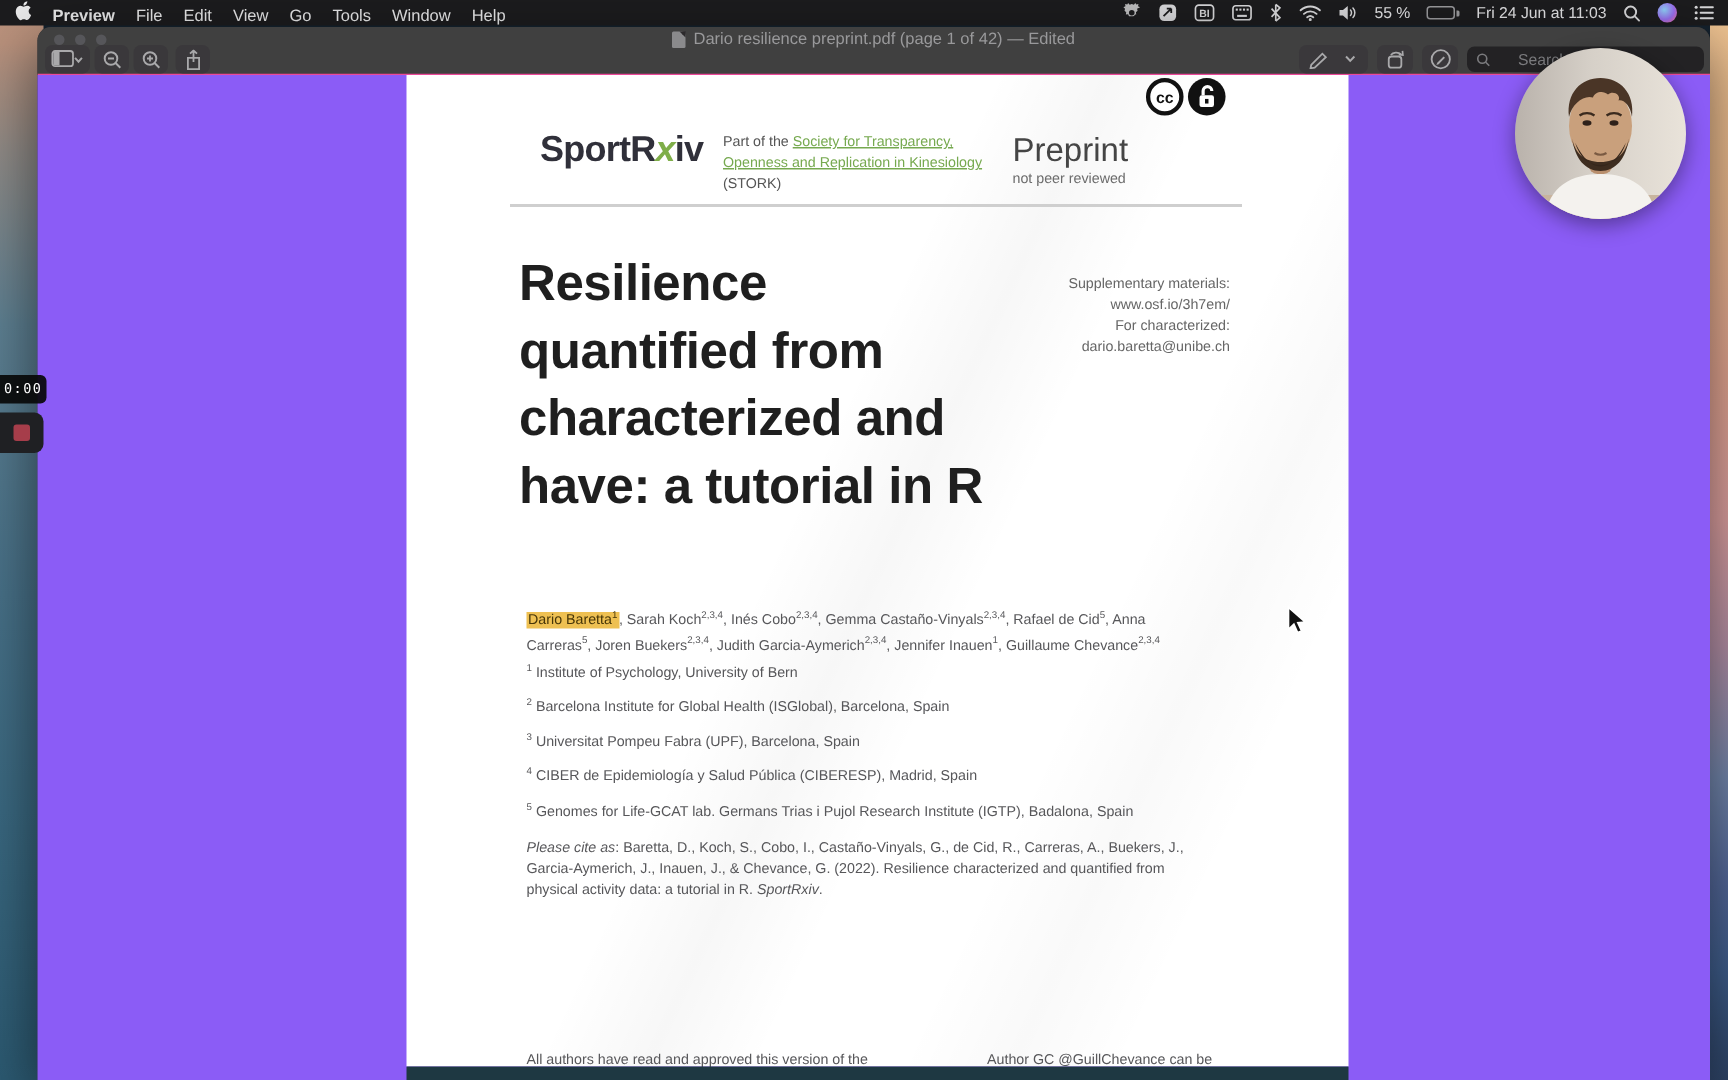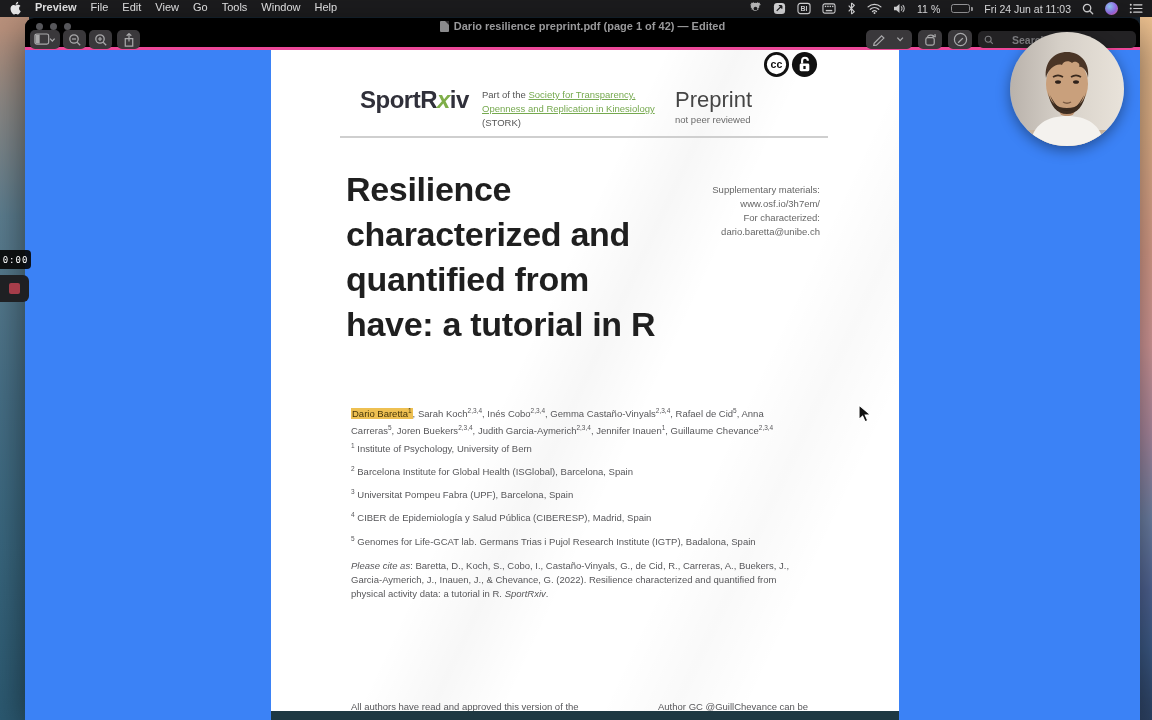--- a/index.html
+++ b/index.html
@@ -8,51 +8,51 @@
 
   
   .wall-left { position:absolute; left:0; top:0; width:29px; height:720px;
     background:linear-gradient(#bb927c 0%, #b9917c 4%, #8f8a86 14%, #5d7f91 30%, #477087 55%, #3a6880 75%, #2c5a72 100%); }
   .wall-right { position:absolute; right:0; top:0; width:12px; height:720px;
     background:linear-gradient(#f0c592 0%, #eab88d 18%, #e2a490 35%, #dc9f9f 48%, #b38fa6 60%, #7387ad 72%, #53689a 82%, #3f5e8c 90%, #2e4467 100%); }
 
   
   .menubar { position:absolute; left:0; top:0; width:1152px; height:17px; background:#1c1c1e;
     display:flex; align-items:center; justify-content:space-between; padding:0 9px; color:#e9e9ea; font-size:11px; }
-  .mb-left { display:flex; align-items:flex-start; gap:14px; }
+  .mb-left { display:flex; align-items:flex-end; gap:14px; }
   .mb-item { cursor:default; }
   .mb-item.bold { font-weight:700; }
   .mb-right { display:flex; align-items:center; gap:11px; font-size:10.5px; color:#e4e4e6; }
   .mb-right svg { display:block; }
   .batt { display:inline-flex; align-items:center; gap:1px; }
   .batt-body { width:19px; height:9px; border:1px solid #9b9b9e; border-radius:2.5px; padding:1px; }
   .batt-fill { height:100%; width:72%; background:#e9e9ea; border-radius:1px; }
   .batt-nub { width:2px; height:4px; background:#9b9b9e; border-radius:0 1px 1px 0; }
   .siri-dot { width:13px; height:13px; border-radius:50%;
     background:radial-gradient(circle at 35% 35%, #8fd0f8, #9a6ff0 55%, #e86aa6 90%); }
 
   
   .window { position:absolute; left:25px; top:18px; width:1115px; height:702px;
     background:#2b2b2d; border-radius:9px 9px 0 0; box-shadow:0 12px 40px rgba(0,0,0,.55); }
-  .titlebar { position:absolute; left:0; top:0; right:0; height:32px; background:#000000;
-    border-radius:9px 9px 0 0; border-bottom:3px solid #ec4899;font-weight:bold; }
+  .titlebar { position:absolute; left:0; top:0; right:0; height:32px; background:#404040;
+    border-radius:9px 9px 0 0; border-bottom:1px solid #ec4899; }
   .lights { position:absolute; left:11px; top:5px; display:flex; gap:7px; }
   .light { width:7px; height:7px; border-radius:50%; background:#56565a; }
   .win-title { position:absolute; left:0; right:0; top:2px; text-align:center; font-size:11px; color:#99999b;
     display:flex; align-items:center; justify-content:center; gap:5px; }
   .doc-glyph { width:9px; height:11px; background:#8a8a8c; border-radius:1px; position:relative; display:inline-block; }
   .doc-glyph:before { content:""; position:absolute; right:0; top:0; border:2px solid #2c2a2c; border-left-color:transparent; border-bottom-color:transparent; }
   .tbtn { position:absolute; top:12px; height:19px; background:#3a383b; border-radius:5px;
     display:flex; align-items:center; justify-content:center; color:#a9a9ab; }
   .tbtn svg { display:block; }
   .search-field { position:absolute; top:13px; left:953px; width:158px; height:17px; background:#232224;
     border-radius:5px; display:flex; align-items:center; padding:0 6px; gap:18px; color:#7b7b7e; font-size:10.5px; }
 
   
-  .content { position:absolute; left:0; top:32px; right:0; bottom:0; background:#3b82f6; overflow:hidden; }
+  .content { position:absolute; left:0; top:32px; right:0; bottom:0; background:#8b5cf6; overflow:hidden; }
   .page { position:absolute; left:246px; top:0; width:628px; height:661px; background:#ffffff;
     background-image:linear-gradient(115deg, rgba(0,0,0,0) 42%, rgba(0,0,0,.03) 50%, rgba(0,0,0,0) 58%),
                      linear-gradient(115deg, rgba(0,0,0,0) 68%, rgba(0,0,0,.025) 76%, rgba(0,0,0,0) 84%); }
   .page-band { position:absolute; left:246px; top:661px; width:628px; height:9px; background:#1e3842; }
 
   .badges { position:absolute; left:492px; top:1px; display:flex; gap:1px; }
   .brand { position:absolute; left:89px; top:36px; font-size:24px; font-weight:700; color:#30303a; letter-spacing:-0.5px; }
   .brand .green-x { color:#7fae49; font-style:italic; }
   .partof { position:absolute; left:211px; top:38px; width:178px; font-size:9.5px; line-height:14px; color:#555; }
   .partof a { color:#76a94f; text-decoration:underline; }
@@ -145,21 +145,21 @@
             <path d="M1 4.2C5 .5 11 .5 15 4.2M3.4 6.8c2.7-2.4 6.5-2.4 9.2 0M5.8 9.3c1.3-1.1 3.1-1.1 4.4 0" stroke="#d9d9db" stroke-width="1.4" fill="none" stroke-linecap="round"></path>
             <circle cx="8" cy="11" r="1.1" fill="#d9d9db"></circle>
           </svg>
       </span>
       <span>
         <svg width="13" height="11" viewBox="0 0 14 12">
             <path fill="#d9d9db" d="M1 4h2.5L7 1v10L3.5 8H1z"></path>
             <path d="M9 4c1 1 1 3 0 4M10.8 2.5c1.8 1.8 1.8 5.2 0 7" stroke="#d9d9db" stroke-width="1.1" fill="none" stroke-linecap="round"></path>
           </svg>
       </span>
-      <span>11 %</span>
+      <span>55 %</span>
       <span class="batt">
           <span class="batt-body"><span class="batt-fill"></span></span>
           <span class="batt-nub"></span>
         </span>
       <span>Fri 24 Jun at 11:03</span>
       <span>
         <svg width="12" height="12" viewBox="0 0 13 13">
             <circle cx="5.5" cy="5.5" r="4" stroke="#d9d9db" stroke-width="1.4" fill="none"></circle>
             <path d="M8.6 8.6l3 3" stroke="#d9d9db" stroke-width="1.4" stroke-linecap="round"></path>
           </svg>
@@ -277,22 +277,22 @@
 
         <div class="supp">
             <div>Supplementary materials:</div>
             <div>www.osf.io/3h7em/</div>
             <div>For characterized:</div>
             <div>dario.baretta@unibe.ch</div>
           </div>
 
         <div class="paper-title">
             <div>Resilience</div>
+            <div>quantified from</div>
             <div>characterized and</div>
-            <div>quantified from</div>
             <div>have: a tutorial in R</div>
           </div>
 
         <div class="authors"><span class="hl">Dario Baretta<sup>1</sup></span>, <span>Sarah Koch<sup>2,3,4</sup></span>, <span>Inés Cobo<sup>2,3,4</sup></span>, <span>Gemma Castaño-Vinyals<sup>2,3,4</sup></span>, <span>Rafael de Cid<sup>5</sup></span>, <span>Anna Carreras<sup>5</sup></span>, <span>Joren Buekers<sup>2,3,4</sup></span>, <span>Judith Garcia-Aymerich<sup>2,3,4</sup></span>, <span>Jennifer Inauen<sup>1</sup></span>, <span>Guillaume Chevance<sup>2,3,4</sup></span></div>
 
         <div class="affils">
             <div><sup>1</sup> Institute of Psychology, University of Bern</div>
             <div><sup>2</sup> Barcelona Institute for Global Health (ISGlobal), Barcelona, Spain</div>
             <div><sup>3</sup> Universitat Pompeu Fabra (UPF), Barcelona, Spain</div>
             <div><sup>4</sup> CIBER de Epidemiología y Salud Pública (CIBERESP), Madrid, Spain</div>

